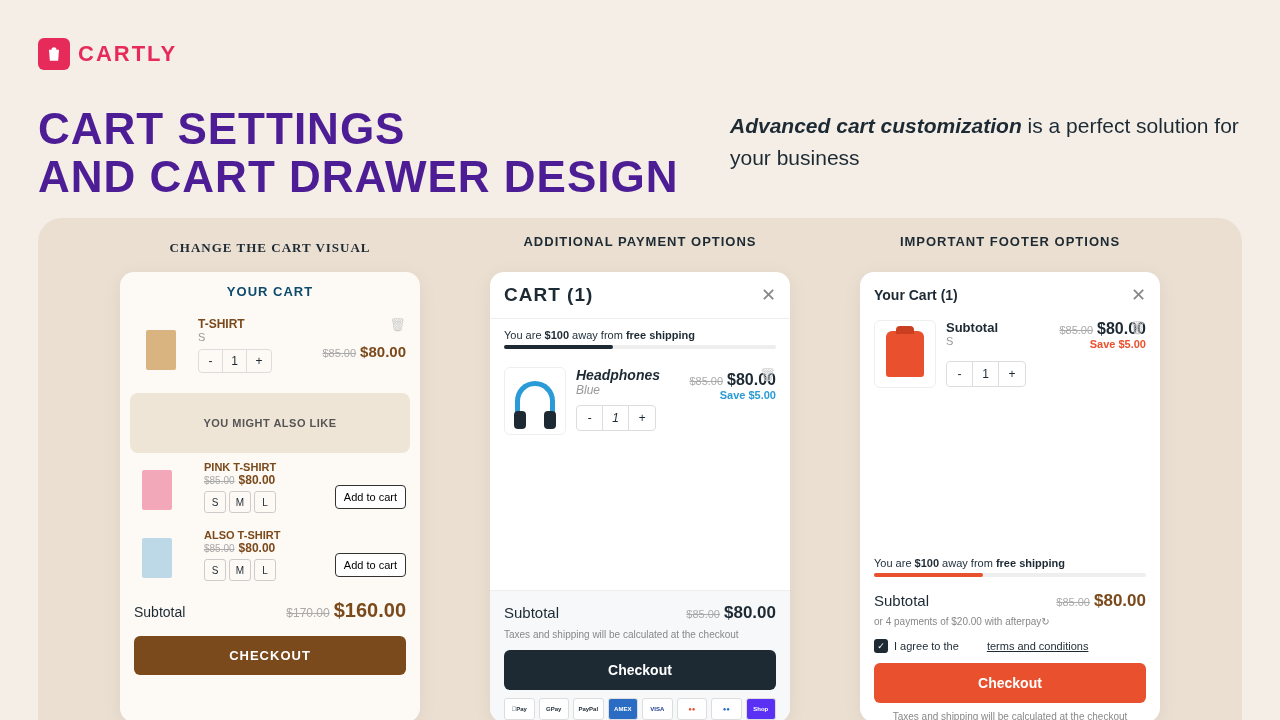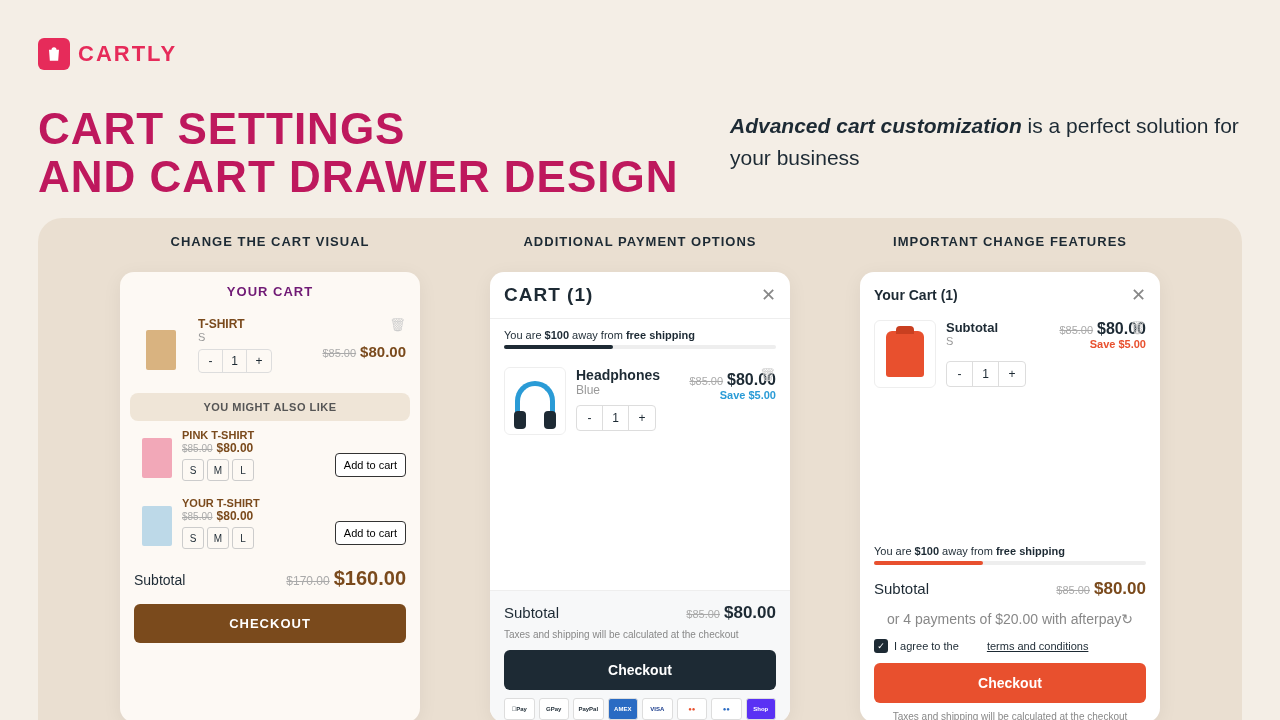--- a/index.html
+++ b/index.html
@@ -1,52 +1,52 @@
 <!DOCTYPE html>
 <html><head>
 <meta charset="utf-8">
 <style>
 *{margin:0;padding:0;box-sizing:border-box;}
 body{width:1280px;height:720px;background:#f4eee6;font-family:-apple-system,Helvetica,Arial,sans-serif;color:#1d2a34;overflow:hidden;position:relative;}
 .logo-area{position:absolute;top:38px;left:38px;display:flex;align-items:center;gap:8px;}
 .logo-icon{width:32px;height:32px;background:#e62b5a;border-radius:6px;display:flex;align-items:center;justify-content:center;}
 .logo-icon svg{width:20px;height:20px;}
 .logo-text{font-size:22px;font-weight:800;letter-spacing:2px;color:#e62b5a;}
-.heading{position:absolute;top:105px;left:38px;font-size:44px;font-weight:700;letter-spacing:1px;color:#be185d;line-height:1.1;}
+.heading{position:absolute;top:105px;left:38px;font-size:44px;font-weight:700;letter-spacing:1px;color:#4c1d95;line-height:1.1;}
 .sub{position:absolute;top:110px;left:730px;font-size:21px;color:#1d2a34;line-height:1.5;}
 .sub .bold{font-weight:700;font-style:italic;}
 .cards-bg{position:absolute;top:218px;left:38px;right:38px;bottom:0;background:#eadfd1;border-radius:24px 24px 0 0;}
 .col-title{position:absolute;font-size:13px;font-weight:800;letter-spacing:1px;color:#1d2a34;text-align:center;}
-.c1t{top:234px;left:120px;width:300px;}
+.c1t{top:240px;left:120px;width:300px;font-family:Liberation Serif, serif;}
 .c2t{top:234px;left:490px;width:300px;}
 .c3t{top:234px;left:860px;width:300px;}
 .card{position:absolute;width:300px;background:#fff;border-radius:14px;box-shadow:0 4px 20px rgba(0,0,0,0.06);overflow:hidden;}
 
 
 .card1{top:272px;left:120px;height:450px;background:#fdf9f4;}
-.card1 .ctitle{text-align:center;font-size:13px;font-weight:800;letter-spacing:1px;color:#701a75;padding:12px 0 8px;}
+.card1 .ctitle{text-align:center;font-size:13px;font-weight:800;letter-spacing:1px;color:#0c4a6e;padding:12px 0 8px;}
 .card1 .item{display:flex;padding:10px 14px;gap:10px;align-items:flex-start;}
 .pimg{width:54px;height:60px;border-radius:6px;flex-shrink:0;display:flex;align-items:center;justify-content:center;}
 .tshirt{width:42px;height:46px;position:relative;}
 .tshirt::before{content:"";position:absolute;top:6px;left:6px;right:6px;bottom:0;border-radius:2px;}
 .tshirt-tan::before{background:#d9b380;}
 .tshirt-pink::before{background:#f2a8b8;}
 .tshirt-blue::before{background:#bdd9e8;}
 .iinfo{flex:1;}
 .iname{font-size:12px;font-weight:700;color:#7a4a1c;}
 .ivar{font-size:11px;color:#999;}
 .qty{display:inline-flex;border:1px solid #ddd;border-radius:4px;margin-top:6px;}
 .qty span{width:24px;height:22px;display:flex;align-items:center;justify-content:center;font-size:12px;border-right:1px solid #ddd;}
 .qty span:last-child{border-right:none;}
 .price-block{text-align:right;padding-top:26px;}
 .strike{text-decoration:line-through;color:#aaa;font-size:11px;margin-right:4px;}
 .price{font-size:15px;font-weight:700;color:#7a4a1c;}
 .trash{color:#ccc;font-size:13px;position:absolute;right:14px;}
-.also-like{background:#efe5d7;margin:6px 10px 0;border-radius:8px;text-align:center;font-size:11px;font-weight:700;padding:8px;letter-spacing:0.5px;color:#555;}
-.rec{display:flex;padding:8px 14px;gap:2px;align-items:center;}
+.also-like{background:#efe5d7;margin:6px 10px 0;border-radius:8px;text-align:center;font-size:11px;font-weight:700;padding:24px;letter-spacing:0.5px;color:#555;}
+.rec{display:flex;padding:8px 14px;gap:24px;align-items:center;}
 .rec .pimg{width:46px;height:52px;}
 .rec-info{flex:1;}
 .rec-name{font-size:11px;font-weight:700;color:#7a4a1c;}
 .rec-price{font-size:11px;}
 .rec-price .strike{font-size:10px;}
 .rec-price .price{font-size:12px;}
 .sizes{display:flex;gap:3px;margin-top:4px;}
 .sizes span{width:22px;height:22px;border:1px solid #ccc;border-radius:3px;font-size:10px;display:flex;align-items:center;justify-content:center;}
 .addcart{border:1px solid #333;background:#fff;font-size:11px;padding:5px 8px;border-radius:4px;align-self:flex-end;margin-bottom:4px;}
 .subtotal1{display:flex;justify-content:space-between;padding:10px 14px;align-items:baseline;}
@@ -64,21 +64,21 @@
 .shipmsg b{font-weight:700;}
 .bar{height:4px;background:#eee;margin:0 14px 8px;border-radius:3px;position:relative;}
 .bar-fill{position:absolute;top:0;left:0;height:100%;border-radius:3px;}
 .bar2{width:40%;background:#1d2a34;}
 .card2 .item2{display:flex;padding:10px 14px;gap:10px;}
 .hpimg{width:62px;height:68px;border:1px solid #eee;border-radius:6px;display:flex;align-items:center;justify-content:center;}
 .headphone{width:40px;height:40px;border:5px solid #2a9bd6;border-radius:50% 50% 0 0;border-bottom:none;position:relative;}
 .headphone::before,.headphone::after{content:"";position:absolute;width:12px;height:18px;background:#1d2a34;border-radius:4px;bottom:-8px;}
 .headphone::before{left:-6px;}
 .headphone::after{right:-6px;}
-.i2info{flex:1;}
+.i2info{flex:1;font-style:italic;}
 .i2name{font-size:14px;font-weight:600;}
 .i2var{font-size:12px;color:#999;}
 .qty2{display:inline-flex;border:1px solid #ddd;border-radius:4px;margin-top:8px;}
 .qty2 span{width:26px;height:24px;display:flex;align-items:center;justify-content:center;font-size:12px;border-right:1px solid #ddd;}
 .qty2 span:last-child{border-right:none;}
 .p2{text-align:right;padding-top:4px;}
 .p2 .price{color:#1d2a34;font-size:16px;}
 .save{color:#2a9bd6;font-size:11px;font-weight:600;}
 .footer2{position:absolute;bottom:0;left:0;right:0;background:#f7f8f9;padding:12px 14px 0;border-top:1px solid #eee;}
 .sub2{display:flex;justify-content:space-between;align-items:baseline;}
@@ -103,21 +103,21 @@
 .p3{text-align:right;}
 .p3 .price{font-size:16px;color:#1d2a34;}
 .save3{color:#e8502e;font-size:11px;font-weight:600;}
 .footer3{position:absolute;bottom:0;left:0;right:0;padding:0 14px;}
 .ship3{font-size:11px;padding:6px 0 4px;}
 .bar3w{height:4px;background:#eee;border-radius:3px;margin-bottom:14px;}
 .bar3{width:40%;height:100%;background:#e8502e;border-radius:3px;}
 .sub3{display:flex;justify-content:space-between;align-items:baseline;}
 .sub3 .lbl{font-size:15px;}
 .sub3 .price{font-size:17px;}
-.afterpay{font-size:14px;color:#888;text-align:center;margin-top:12px;}
+.afterpay{font-size:10px;color:#888;text-align:left;margin-top:5px;}
 .agree{display:flex;align-items:center;gap:6px;font-size:11px;margin-top:12px;}
 .chk{width:14px;height:14px;background:#1d2a34;border-radius:3px;display:flex;align-items:center;justify-content:center;color:#fff;font-size:9px;}
 .tnc{text-decoration:underline;padding-left:25px;}
 .checkout3{background:#e8502e;color:#fff;text-align:center;padding:12px;border-radius:6px;margin-top:10px;font-size:14px;font-weight:600;}
 .tax3{font-size:10px;color:#888;margin-top:8px;text-align:center;}
 </style>
 </head>
 <body>
 
 <div class="logo-area">
@@ -129,21 +129,21 @@
   <div class="logo-text">CARTLY</div>
 </div>
 
 <div class="heading">CART SETTINGS<br>AND CART DRAWER DESIGN</div>
 <div class="sub"><span class="bold">Advanced cart customization</span><span> is a perfect solution for your business</span></div>
 
 <div class="cards-bg"></div>
 
 <div class="col-title c1t">CHANGE THE CART VISUAL</div>
 <div class="col-title c2t">ADDITIONAL PAYMENT OPTIONS</div>
-<div class="col-title c3t">IMPORTANT CHANGE FEATURES</div>
+<div class="col-title c3t">IMPORTANT FOOTER OPTIONS</div>
 
 <div class="card card1">
   <div class="ctitle">YOUR CART</div>
   <div class="item">
     <div class="pimg">
         <div class="tshirt tshirt-tan"></div>
       </div>
     <div class="iinfo">
       <div class="iname">T-SHIRT</div>
       <div class="ivar">S</div>
@@ -172,21 +172,21 @@
           <span>L</span>
         </div>
     </div>
     <button class="addcart">Add to cart</button>
   </div>
   <div class="rec">
     <div class="pimg">
         <div class="tshirt tshirt-blue"></div>
       </div>
     <div class="rec-info">
-      <div class="rec-name">YOUR T-SHIRT</div>
+      <div class="rec-name">ALSO T-SHIRT</div>
       <div class="rec-price"><span class="strike">$85.00</span><span class="price">$80.00</span></div>
       <div class="sizes">
           <span>S</span>
           <span>M</span>
           <span>L</span>
         </div>
     </div>
     <button class="addcart">Add to cart</button>
   </div>
   <div class="subtotal1">

